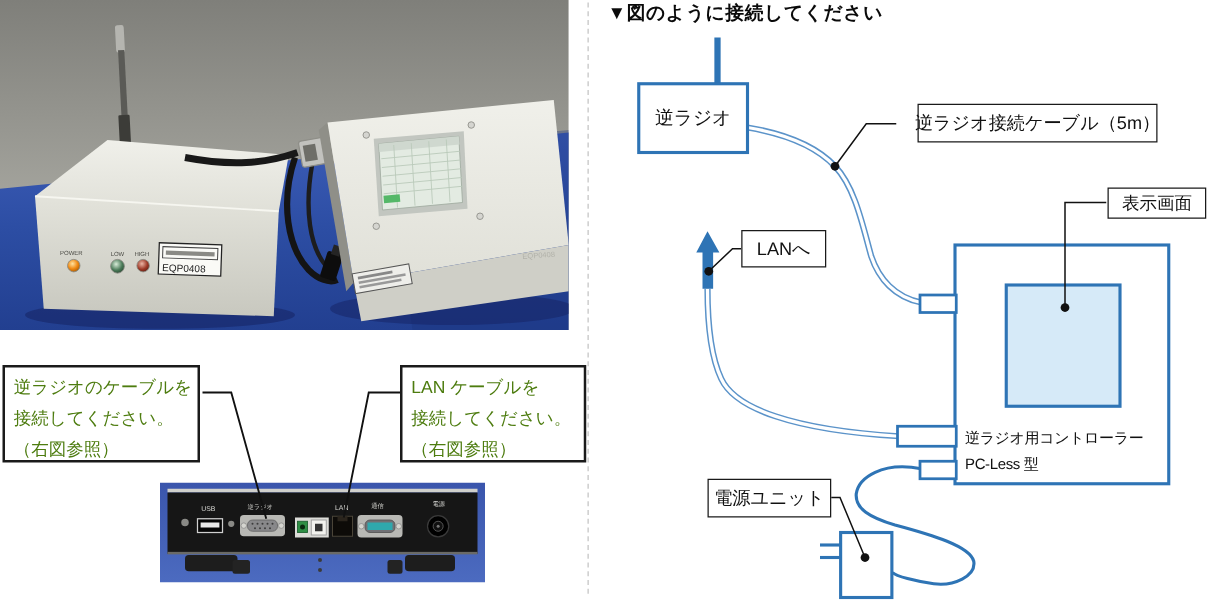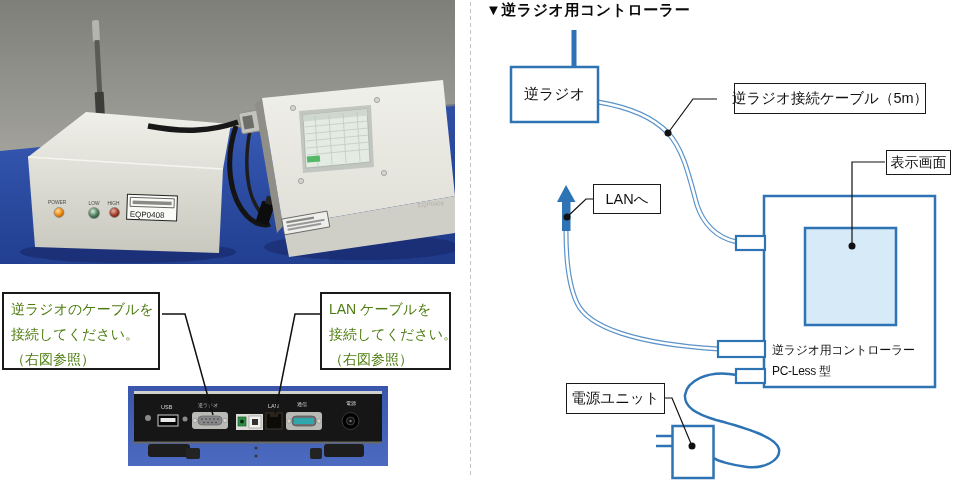--- a/index.html
+++ b/index.html
@@ -280,42 +280,42 @@
       <path d="M320,314 L295,314 L275,414"></path>
     </g>
     <g fill="#111">
       <circle cx="668" cy="133" r="3.5"></circle>
       <circle cx="567" cy="217" r="3.5"></circle>
       <circle cx="852" cy="246" r="3.5"></circle>
       <circle cx="692" cy="446" r="3.5"></circle>
     </g>
   </svg>
 
-  <div class="page-title">▼逆ラジオ用コントローラー</div>
+  <div class="page-title">▼図のように接続してください</div>
 
   <div class="blue-box-text" style="left:511px;top:67px;width:87px;height:55px;">逆ラジオ</div>
 
   <div class="lbl" style="left:722px;top:83px;width:192px;height:31px;margin-left:12px;">逆ラジオ接続ケーブル（5m）</div>
 
   <div class="lbl" style="left:593px;top:184px;width:68px;height:30px;">LANへ</div>
 
-  <div class="lbl" style="left:886px;top:150px;width:65px;height:25px;font-size:14px;">表示画面</div>
+  <div class="lbl" style="left:886px;top:150px;width:79px;height:25px;font-size:14px;">表示画面</div>
 
   <div class="lbl" style="left:525px;top:383px;width:99px;height:31px;margin-left:41px;">電源ユニット</div>
 
   <div class="ctrl-text" style="left:772px;top:340px;">
     <div>逆ラジオ用コントローラー</div>
     <div>PC-Less 型</div>
   </div>
 
   <div class="note" style="left:2px;top:292px;width:158px;height:78px;">
     <span>逆ラジオのケーブルを</span>
     <span>接続してください。</span>
     <span>（右図参照）</span>
   </div>
 
-  <div class="note" style="left:320px;top:292px;width:131px;height:78px;">
+  <div class="note" style="left:320px;top:292px;width:149px;height:78px;">
     <span>LAN ケーブルを</span>
     <span>接続してください。</span>
     <span>（右図参照）</span>
   </div>
 
 </div>
 
 </body></html>

